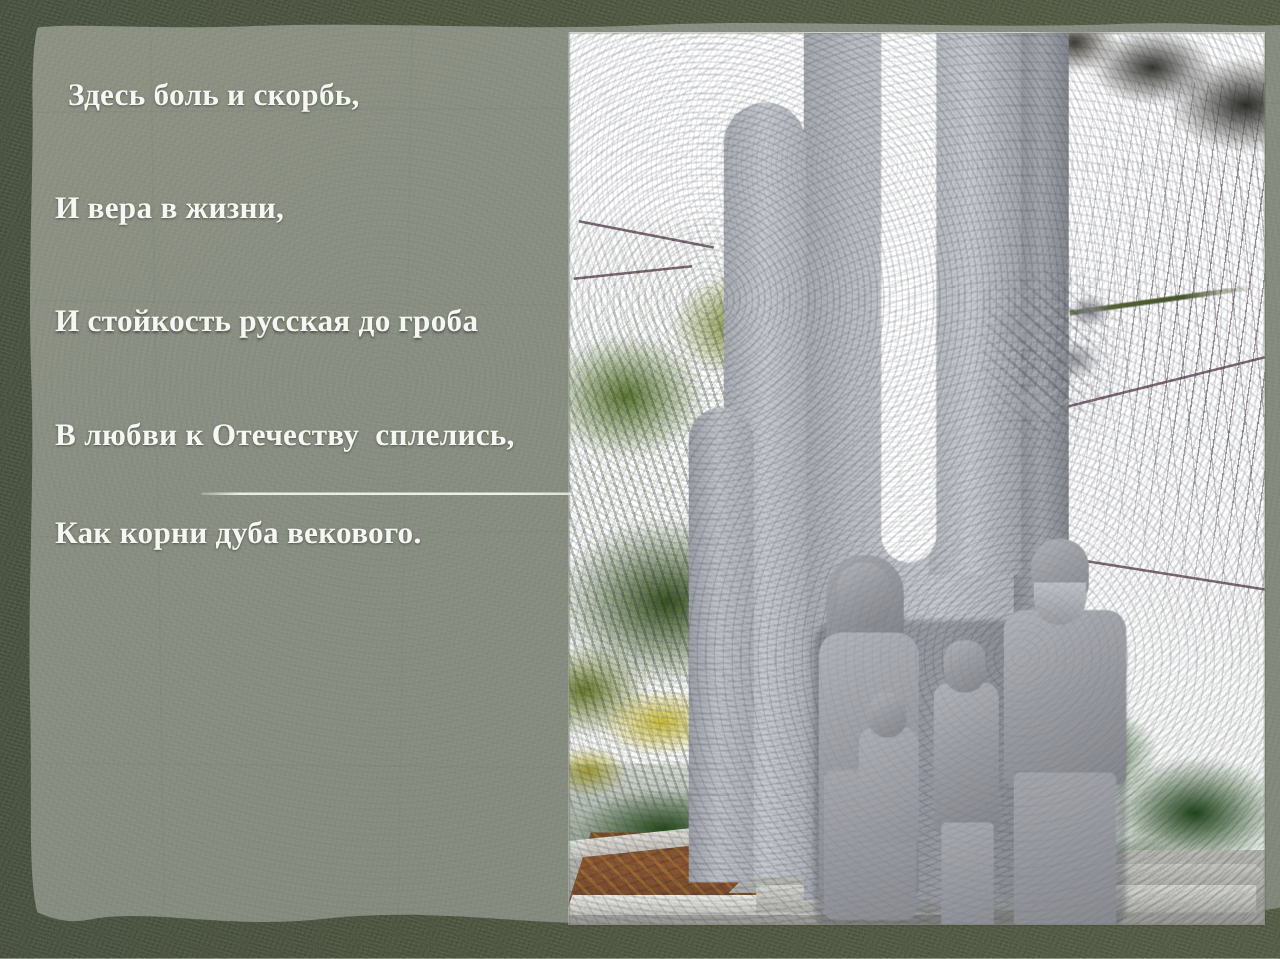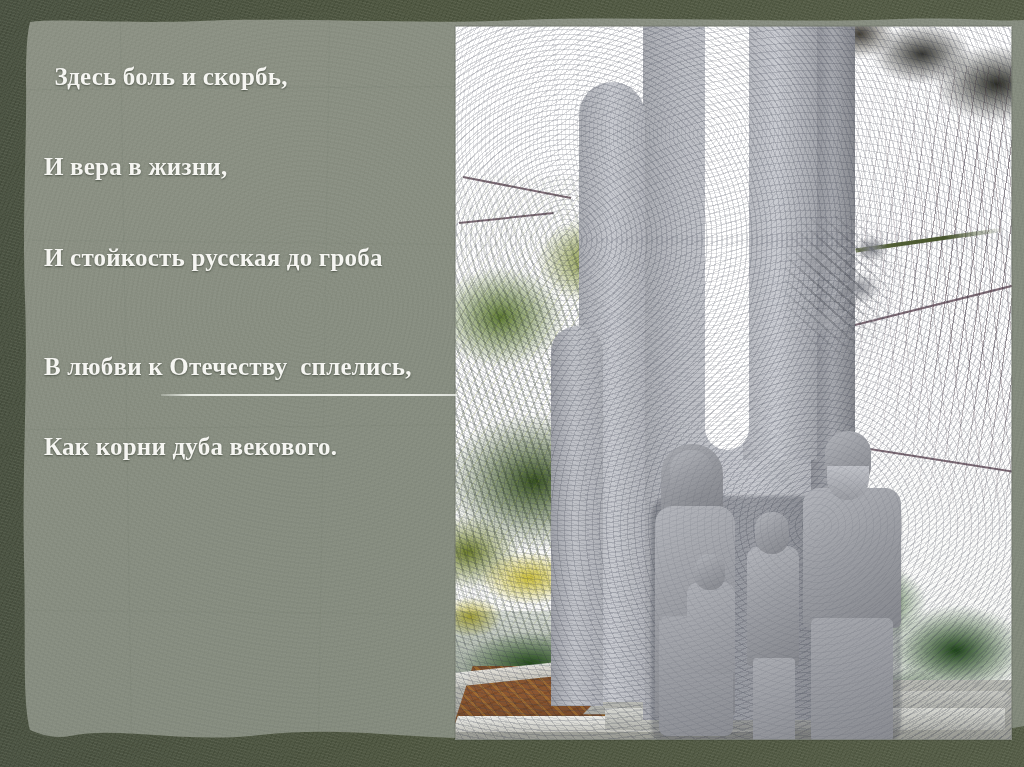--- a/index.html
+++ b/index.html
@@ -65,22 +65,22 @@
     font-weight: bold;
     font-size: 25px;
     line-height: 30px;
     letter-spacing: 0.2px;
     white-space: pre;
     text-shadow: 0 1px 2px rgba(30,36,26,0.55);
   }
   .poem-line.l1 { top: 62px;  left: 48px; }
   .poem-line.l2 { top: 152px; }
   .poem-line.l3 { top: 243px; }
-  .poem-line.l4 { top: 352px; text-align: right; }
-  .poem-line.l5 { top: 432px; }
+  .poem-line.l4 { top: 334px; text-align: right; }
+  .poem-line.l5 { top: 412px; }
 
   .divider {
     position: absolute;
     left: 161px;
     top: 394px;
     width: 296px;
     height: 2px;
     background: linear-gradient(90deg, rgba(235,238,232,0.25) 0%, #e9ece5 10%, #eef0ea 85%, rgba(235,238,232,0.85) 100%);
     z-index: 6;
   }

